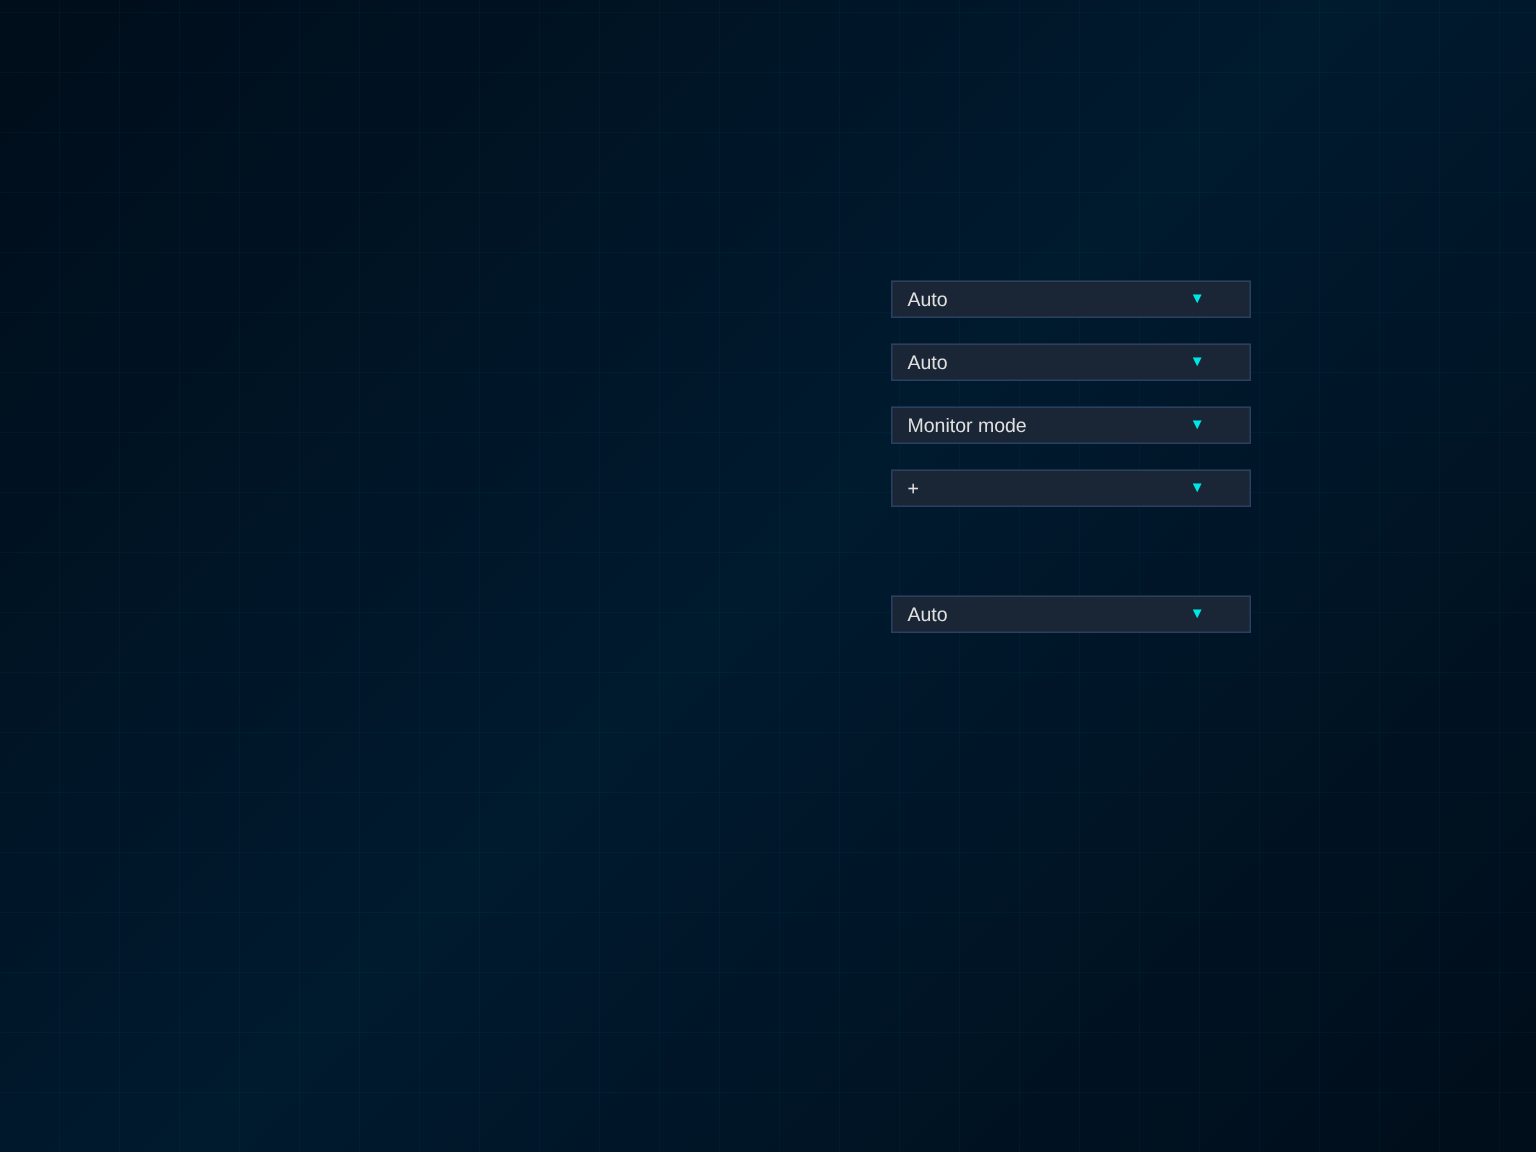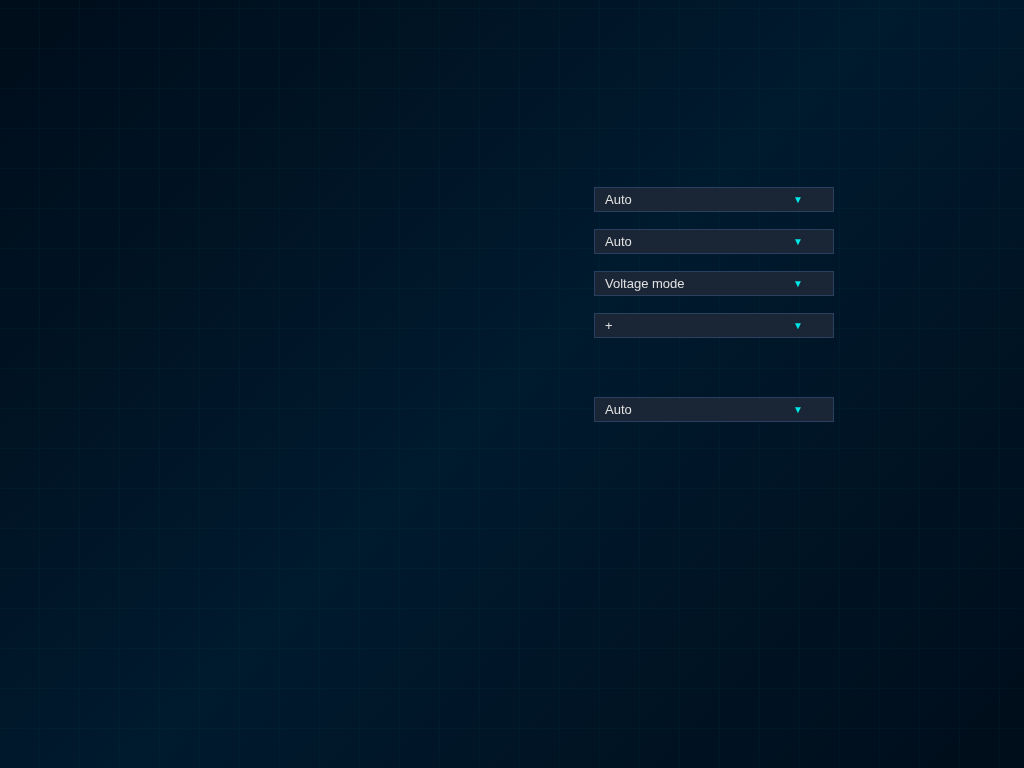--- a/index.html
+++ b/index.html
@@ -487,21 +487,21 @@
         <span class="setting-label">CPU SOC Current Telemetry</span>
         <div class="dropdown-control">
           <span>Auto</span>
         </div>
       </div>
 
       <div class="setting-row">
         <span class="setting-label">VDDCR CPU Voltage</span>
         <span class="value-display">1.424V</span>
         <div class="dropdown-control">
-          <span>Voltage mode</span>
+          <span>Monitor mode</span>
         </div>
       </div>
 
       <div class="setting-row">
         <span class="setting-label indented">VDDCR CPU Offset Mode Sign</span>
         <div class="dropdown-control">
           <span>+</span>
         </div>
       </div>
 

